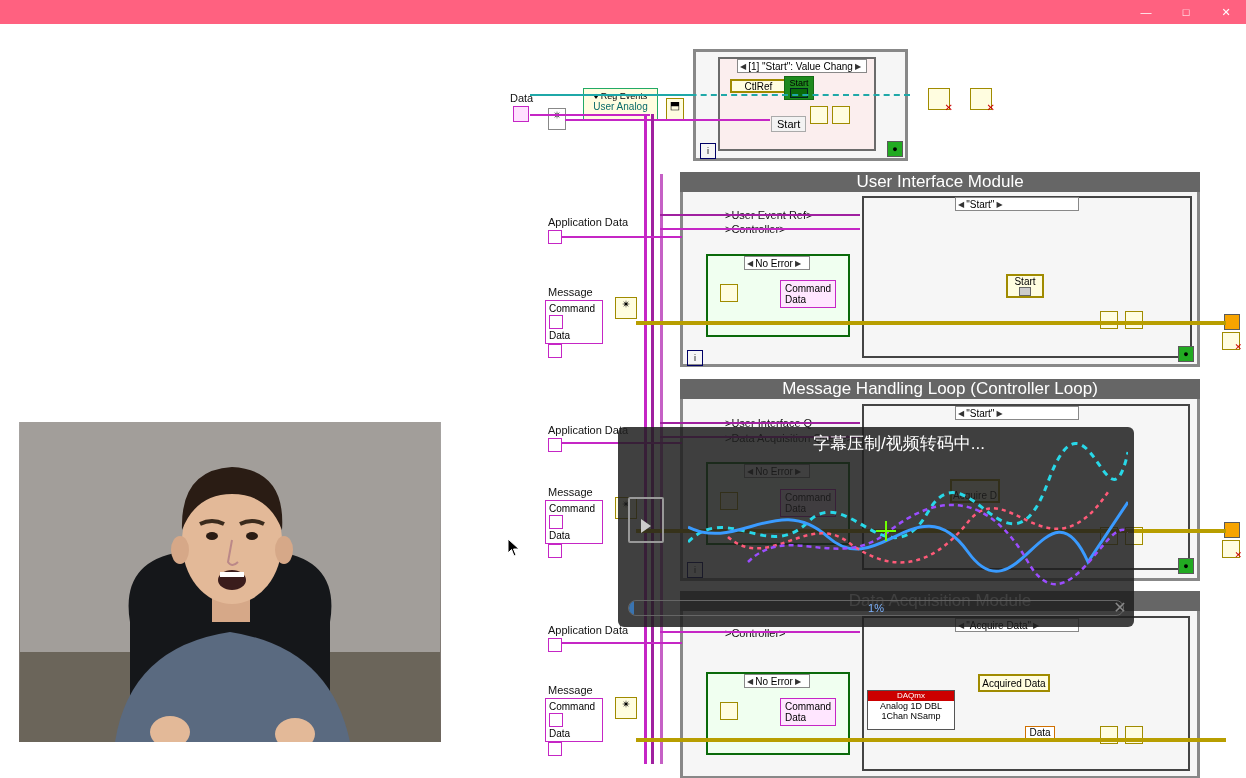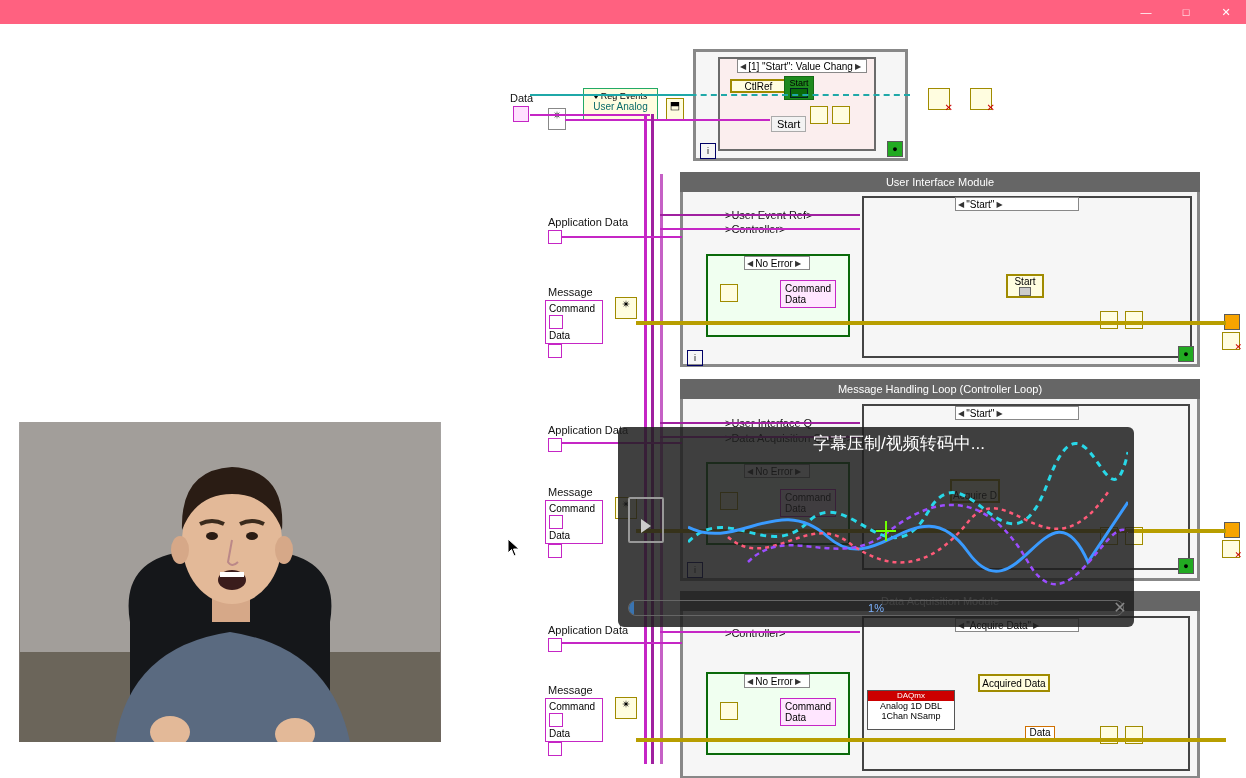--- a/index.html
+++ b/index.html
@@ -30,21 +30,21 @@
   .case-sel::after { content:"▼"; margin:0 0 0 2px;}
   .case-sel.right::after { content:"▶";}
   .case-sel.right::before{ content:"◀";}
   .node {
     position:absolute; background:#fff; border:1px solid #333;
   }
   .whileLoop{
     position:absolute; border:3px solid #888; background:#f6f6f6;
   }
   .module-head{
-    position:absolute; height:20px; background:#666; color:#fff; font-size:11px;
+    position:absolute; height:20px; background:#666; color:#fff; font-size:17px;
     display:flex; align-items:center; justify-content:center;
   }
   .caseFrame{
     position:absolute; border:2px solid #444;
   }
   .eventFrame{
     position:absolute; border:2px solid #6b6b6b; background:#f0f0f0;
   }
   .yCluster{
     position:absolute; border:2px solid #a08b00; background:#fffde0;

